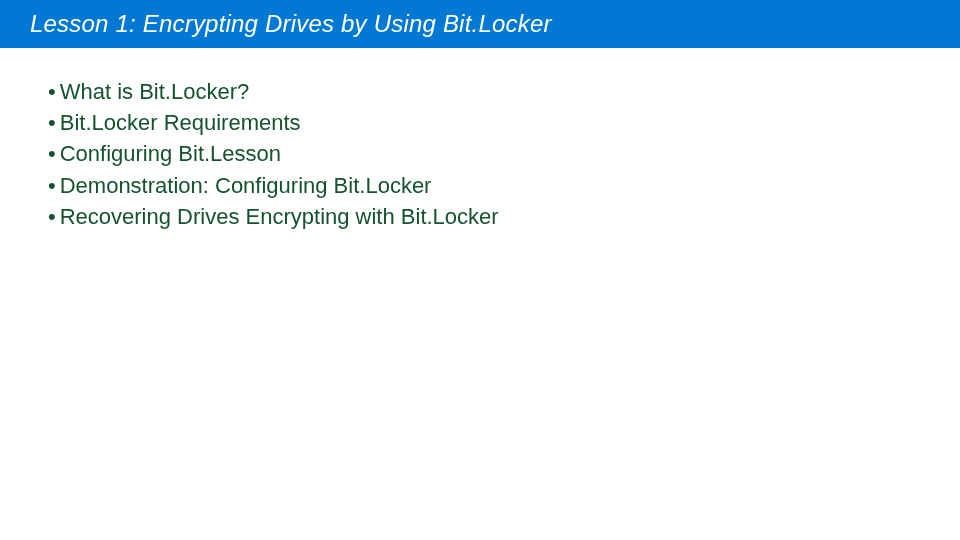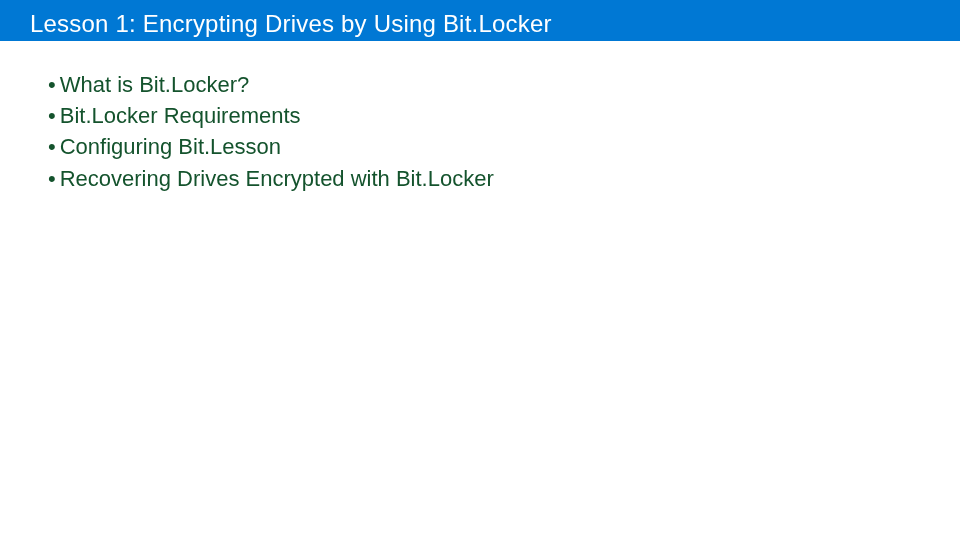--- a/index.html
+++ b/index.html
@@ -7,22 +7,23 @@
       width: 960px;
       height: 540px;
       font-family: "Segoe UI Light", "Segoe UI", Arial, sans-serif;
       background: #ffffff;
       overflow: hidden;
     }
     .title-bar {
       width: 100%;
       background: #0078d4;
       color: #ffffff;
-      padding: 10px 0 3px 30px;
+      padding: 10px 0 10px 30px;
       font-weight: 300;
+      font-style: italic;
     }
     .title-bar h1 {
       font-size: 24px;
       font-weight: 300;
       letter-spacing: 0.2px;
     }
     .content {
       padding: 28px 0 0 48px;
     }
     .bullet-list {
@@ -44,15 +45,16 @@
 
 <div class="title-bar">
   <h1>Lesson 1: Encrypting Drives by Using Bit.Locker</h1>
 </div>
 
 <div class="content">
   <ul class="bullet-list">
     <li>What is Bit.Locker?</li>
     <li>Bit.Locker Requirements</li>
     <li>Configuring Bit.Lesson</li>
-    <li>Recovering Drives Encrypted with Bit.Locker</li>
+    <li>Demonstration: Configuring Bit.Locker</li>
+    <li>Recovering Drives Encrypting with Bit.Locker</li>
   </ul>
 </div>
 
 </body></html>

